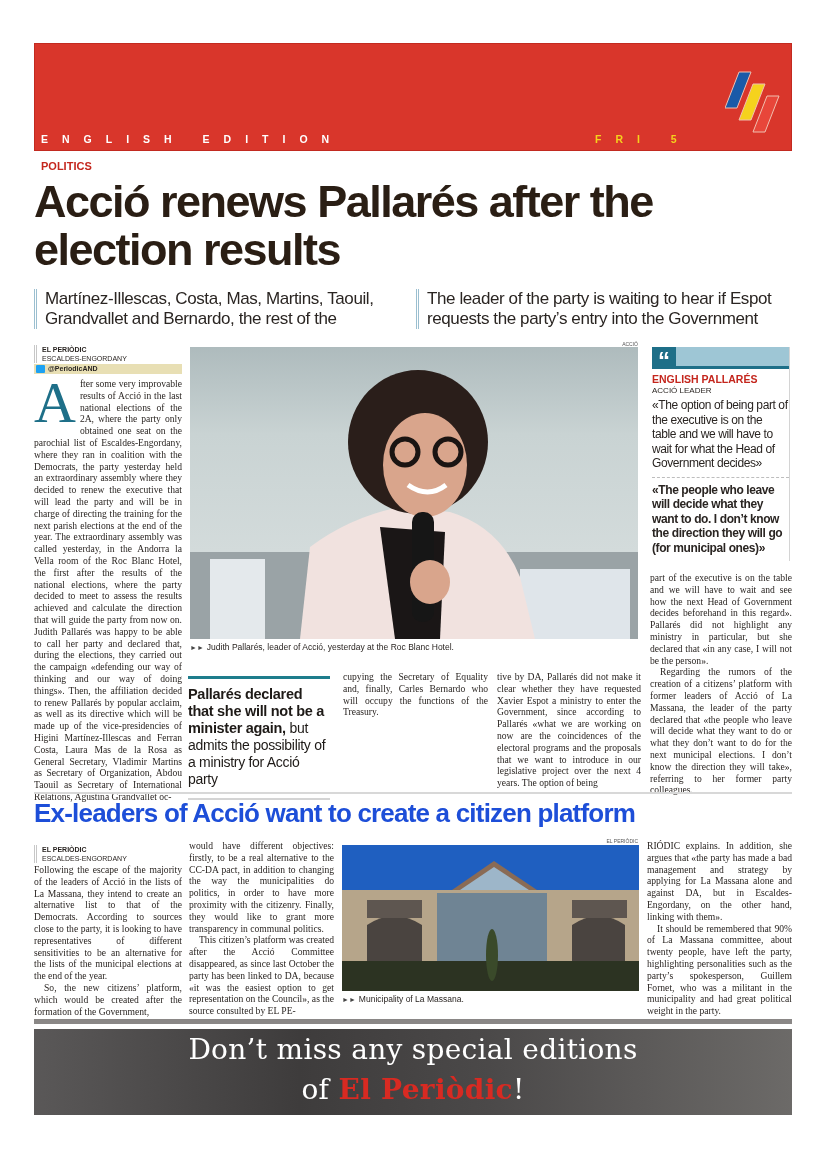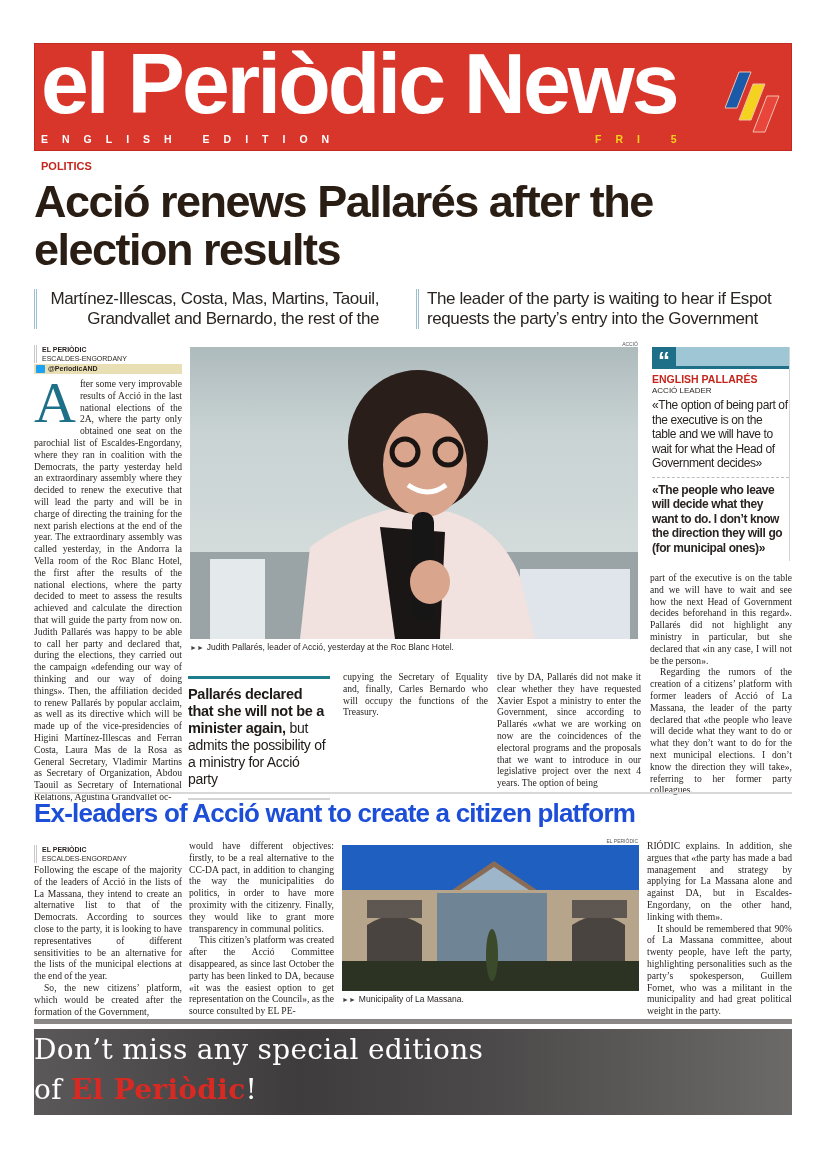--- a/index.html
+++ b/index.html
@@ -45,41 +45,40 @@
 
   .pull { left: 188px; top: 676px; width: 142px; border-top: 3px solid #1e7d8c; border-bottom: 2px solid #d4d4d4; padding: 7px 0 10px; font-family: "Liberation Sans", sans-serif; font-size: 14px; line-height: 17px; color: #1e1a17; letter-spacing: -0.3px; }
   .pull b { font-weight: bold; font-size: 14.5px; }
 
   .divider { left: 34px; top: 792px; width: 758px; height: 2px; background: #d8d8d8; }
   .headline2 { left: 34px; top: 798px; font-family: "Liberation Sans", sans-serif; font-weight: bold; font-size: 26px; letter-spacing: -0.8px; color: #1d4ed8; white-space: nowrap; }
 
   
   .banner-rule { left: 34px; top: 1019px; width: 758px; height: 5px; background: #8a8786; }
   .banner { left: 34px; top: 1029px; width: 758px; height: 86px; background: linear-gradient(90deg, #5a5858 0%, #3e3c3c 35%, #4b4949 60%, #6c6a68 100%); overflow: hidden; }
-  .banner-text { position: absolute; left: 0; width: 100%; text-align: left; font-family: "DejaVu Serif", serif; font-size: 28px; color: #ffffff; letter-spacing: 0.3px; }
+  .banner-text { position: absolute; left: 0; width: 100%; text-align: center; font-family: "DejaVu Serif", serif; font-size: 28px; color: #ffffff; letter-spacing: 0.3px; }
   .banner-red { color: #d82a22; font-weight: bold; }
 </style>
 </head>
 <body>
 
 <div class="abs masthead">
-  <div class="mast-title">el Periòdic News</div>
   <div class="mast-edition">ENGLISH EDITION</div>
   <div class="mast-date">FRI 5</div>
   <svg class="mast-logo" viewBox="0 0 70 70">
     <polygon points="14,2 26,2 12,38 0,38" fill="#1a5aa8" stroke="#f0c0b0" stroke-width="1"></polygon>
     <polygon points="28,14 40,14 26,50 14,50" fill="#f5d21d" stroke="#f0c0b0" stroke-width="1"></polygon>
     <polygon points="42,26 54,26 40,62 28,62" fill="#e8463a" stroke="#f0c0b0" stroke-width="1"></polygon>
   </svg>
 </div>
 
 <div class="abs section-label">POLITICS</div>
 <h1 class="abs headline">Acció renews Pallarés after the election results</h1>
 
-<div class="abs subhead" style="left:34px; width:345px;text-align:right;">Martínez-Illescas, Costa, Mas, Martins, Taouil, Grandvallet and Bernardo, the rest of the</div>
+<div class="abs subhead" style="left:34px; width:345px;">Martínez-Illescas, Costa, Mas, Martins, Taouil, Grandvallet and Bernardo, the rest of the</div>
 <div class="abs subhead" style="left:416px; width:380px;">The leader of the party is waiting to hear if Espot requests the party’s entry into the Government</div>
 
 <div class="abs byline">
   <b>EL PERIÒDIC</b>
   <span>ESCALDES-ENGORDANY</span>
 </div>
 <div class="abs twitter">
   <span class="tw-icon"></span>
   <span>@PeriodicAND</span>
 </div>

